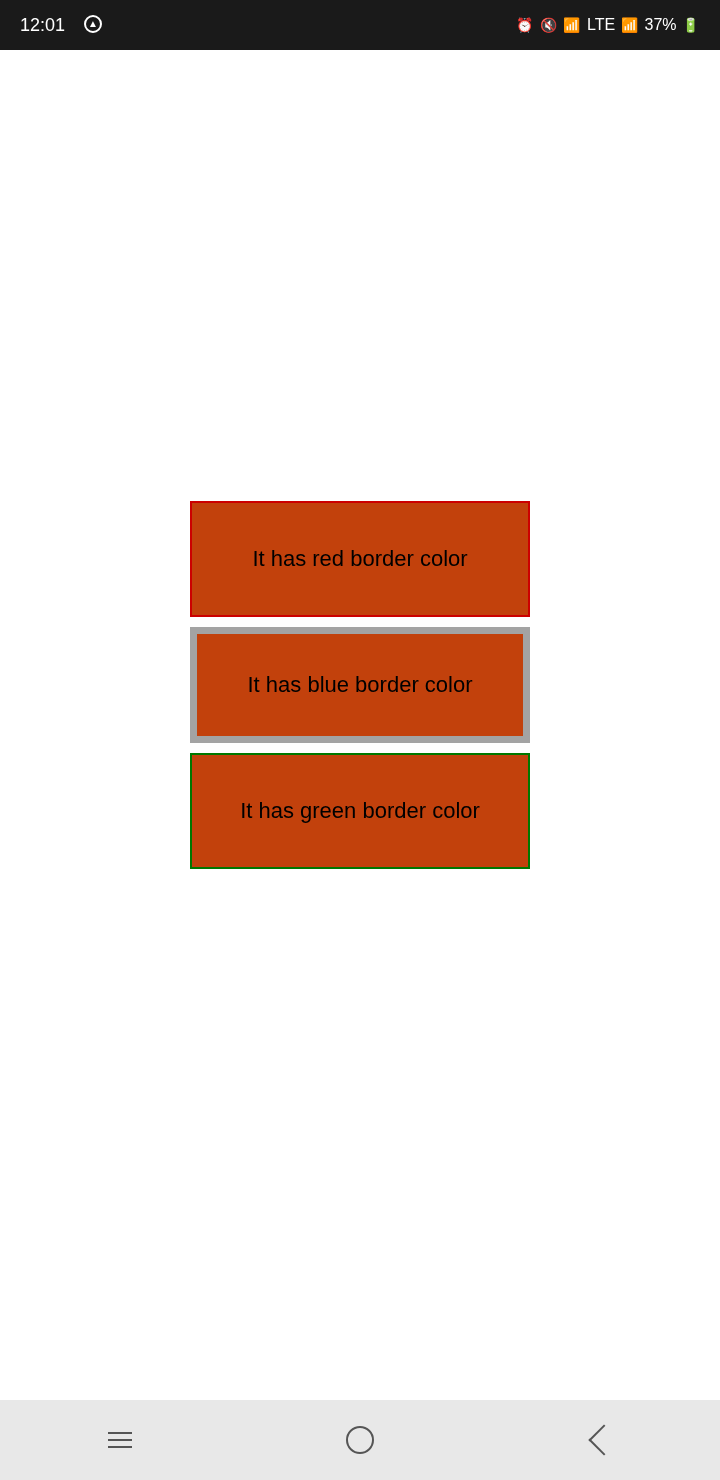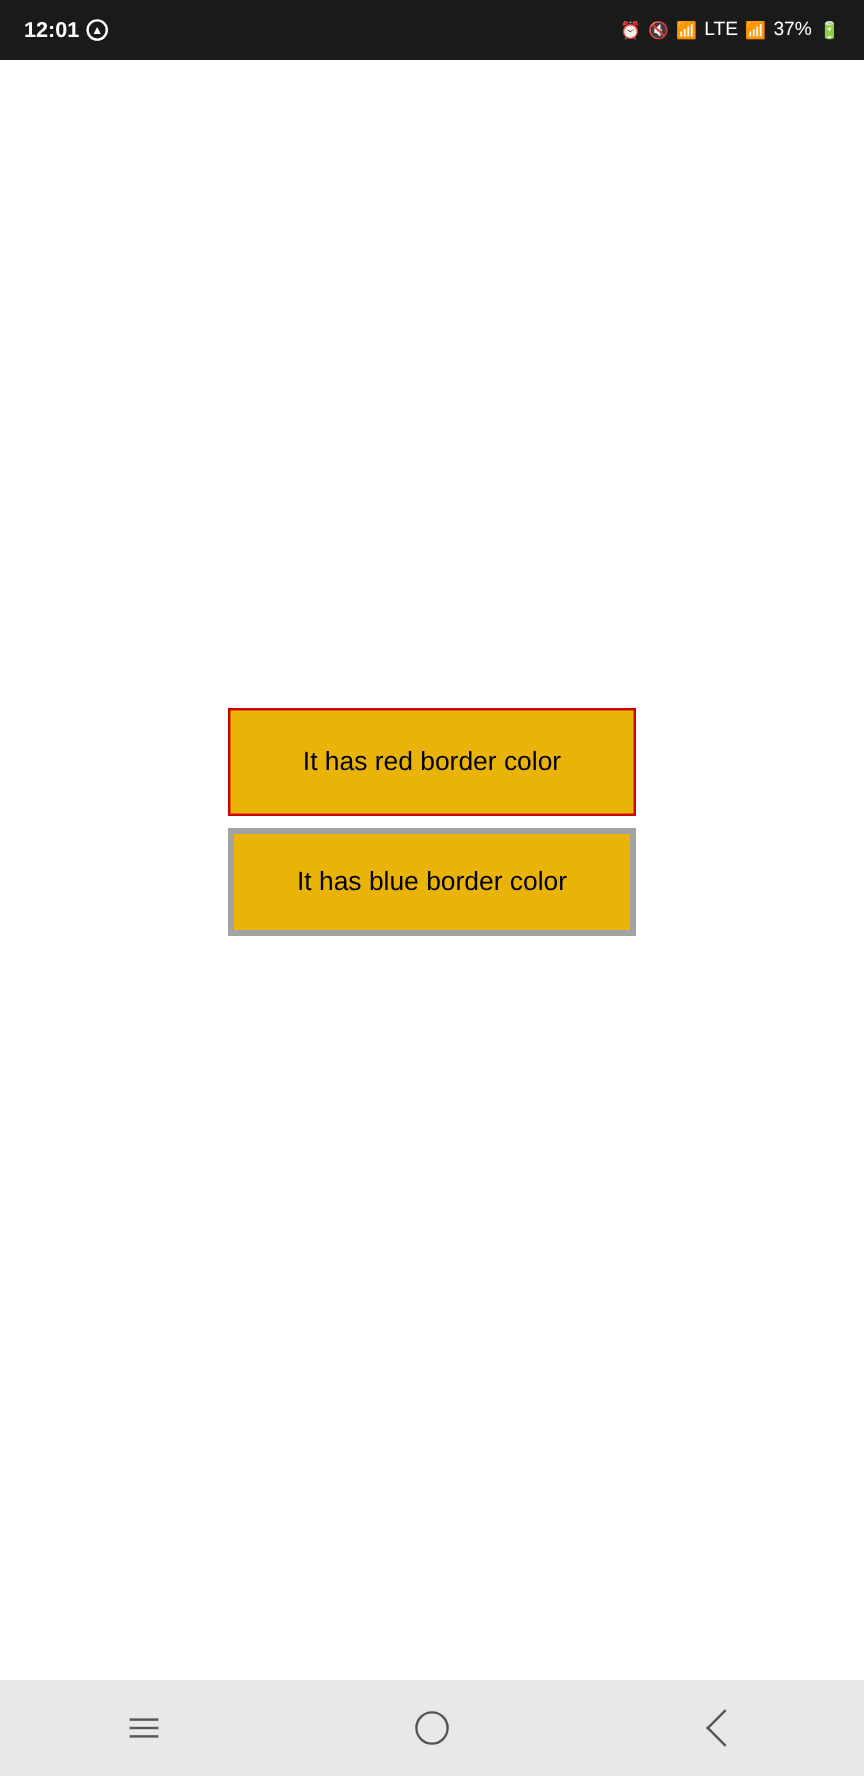--- a/index.html
+++ b/index.html
@@ -25,24 +25,23 @@
       display: flex;
       align-items: center;
       justify-content: space-between;
       padding: 0 20px;
       flex-shrink: 0;
     }
 
     .status-time {
       color: #ffffff;
       font-size: 18px;
-      font-weight: bold;
-      display: flex;
-      align-items: center;
-      gap: 6px;
+      font-weight: normal;
+      display: flex;
+      gap: 19px;
     }
 
     .status-icons {
       color: #ffffff;
       font-size: 14px;
       display: flex;
       align-items: center;
       gap: 6px;
     }
 
@@ -64,35 +63,35 @@
 
     .boxes-container {
       display: flex;
       flex-direction: column;
       align-items: flex-start;
       gap: 10px;
     }
 
     .border-box {
       width: 340px;
-      height: 90px;
-      display: flex;
-      align-items: center;
-      justify-content: center;
-      background: #eab308;
+      height: 116px;
+      display: flex;
+      align-items: center;
+      justify-content: center;
+      background: #c2410c;
       font-size: 22px;
       color: #000000;
     }
 
     .red-border {
       border: 2px solid #cc0000;
     }
 
     .blue-border {
-      border: 5px solid #a3a3a3;
+      border: 7px solid #a3a3a3;
     }
 
     .green-border {
       border: 2px solid #007700;
     }
 
     
     .nav-bar {
       width: 720px;
       height: 80px;
@@ -171,20 +170,23 @@
   <div class="boxes-container">
 
     <div class="border-box red-border">
       <span>It has red border color</span>
     </div>
 
     <div class="border-box blue-border">
       <span>It has blue border color</span>
     </div>
 
+    <div class="border-box green-border">
+      <span>It has green border color</span>
+    </div>
 
   </div>
 </div>
 
 <div class="nav-bar">
   <div class="nav-icon">
     <div class="lines-icon">
       <span></span>
       <span></span>
       <span></span>

